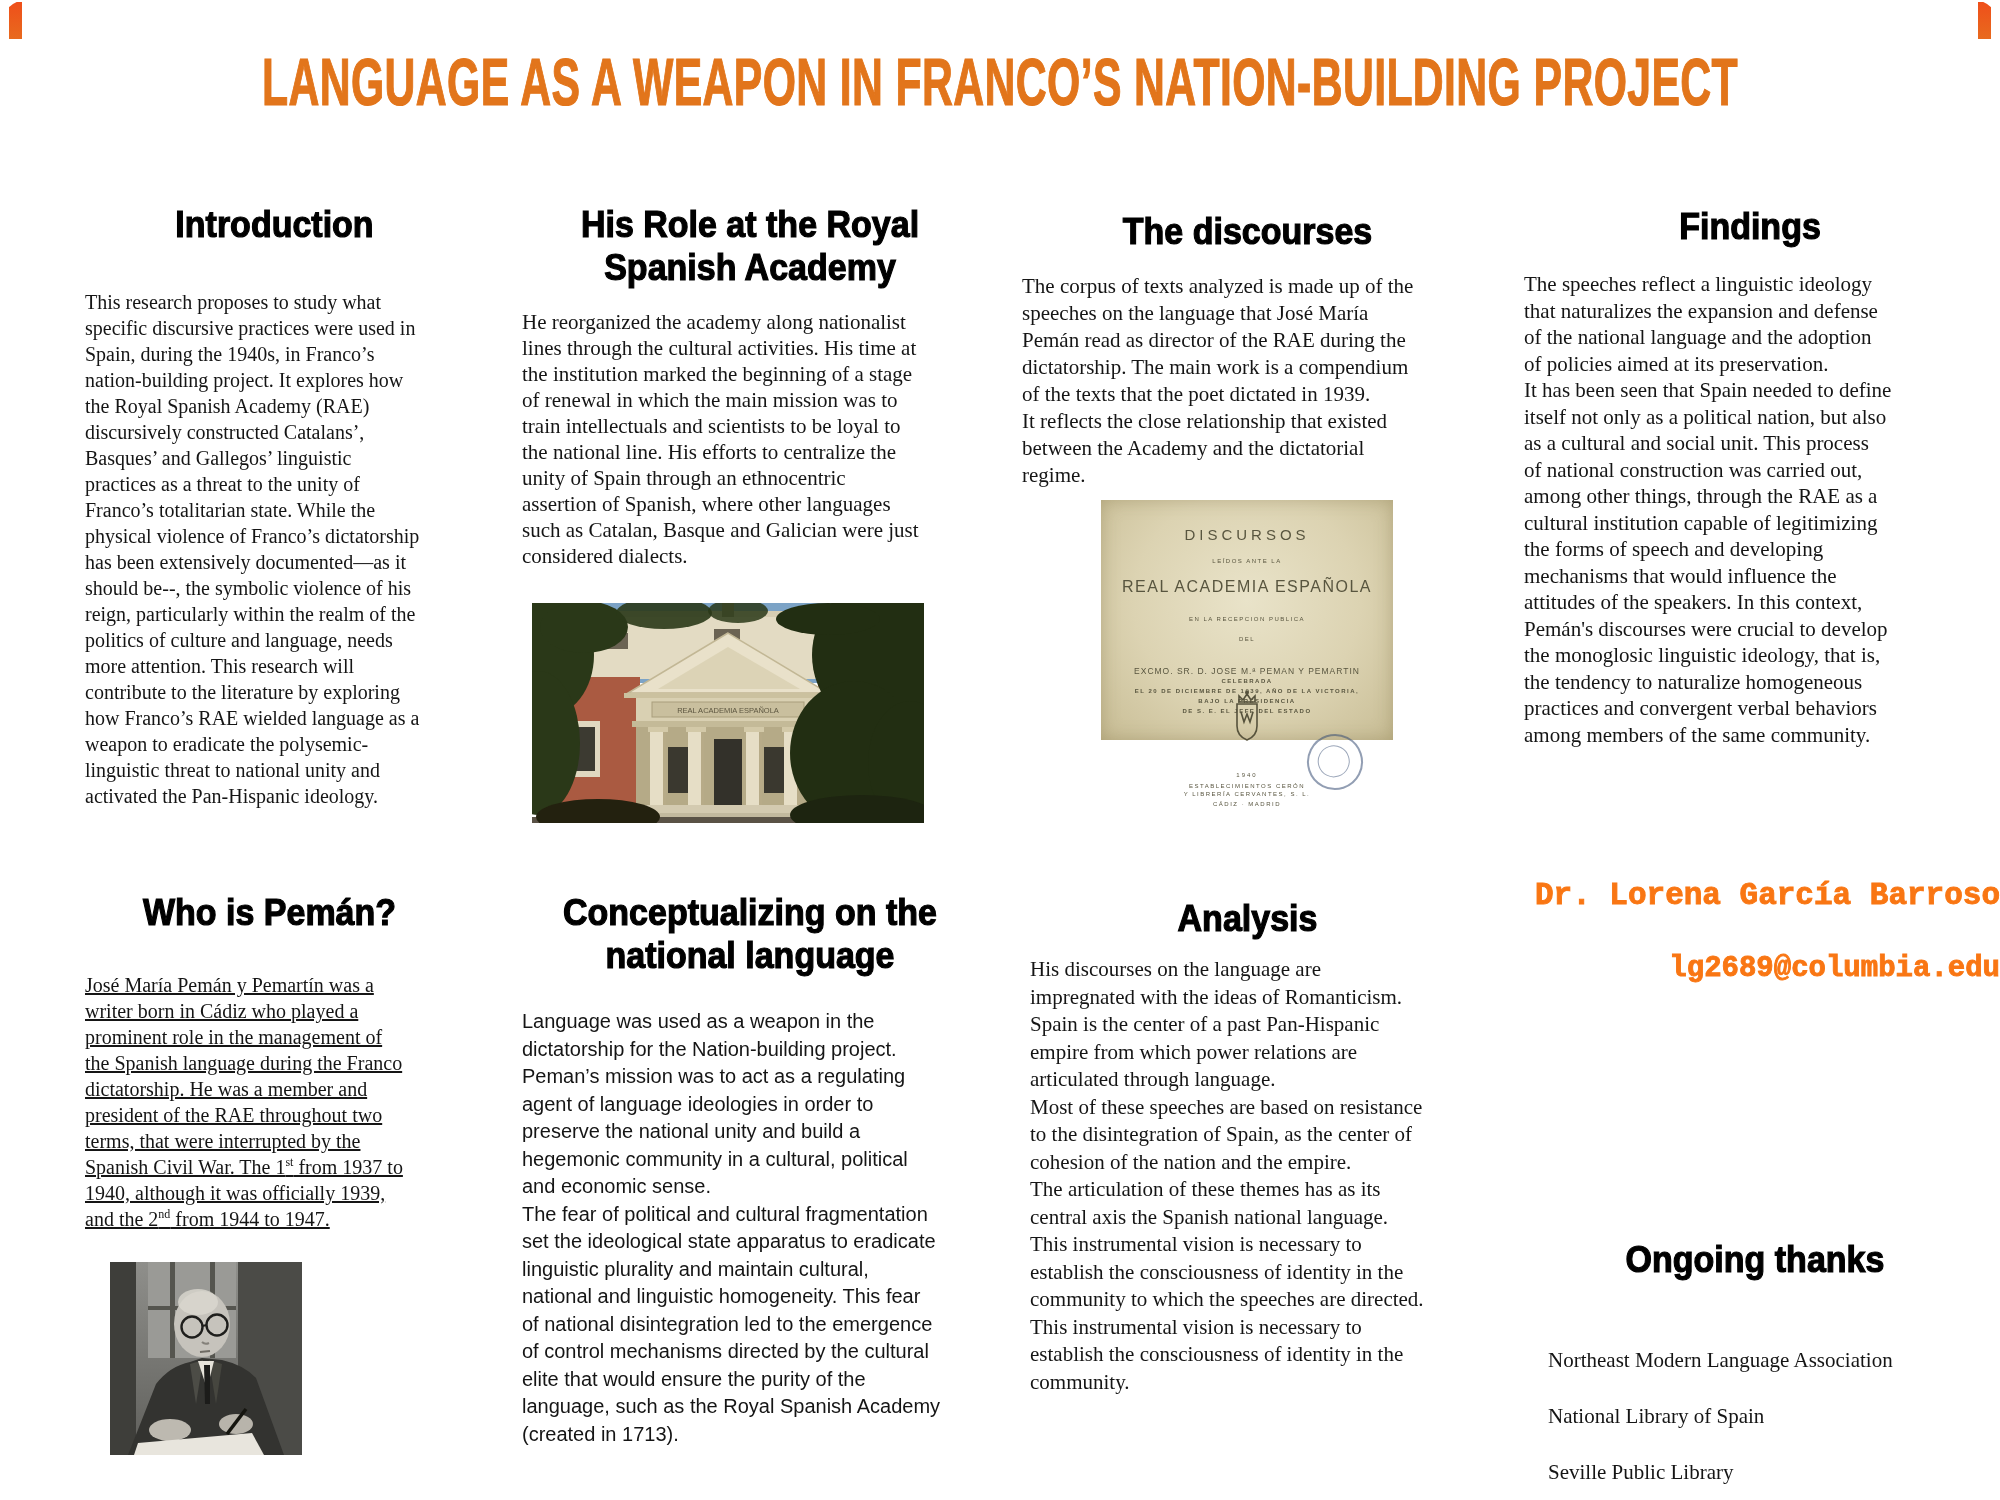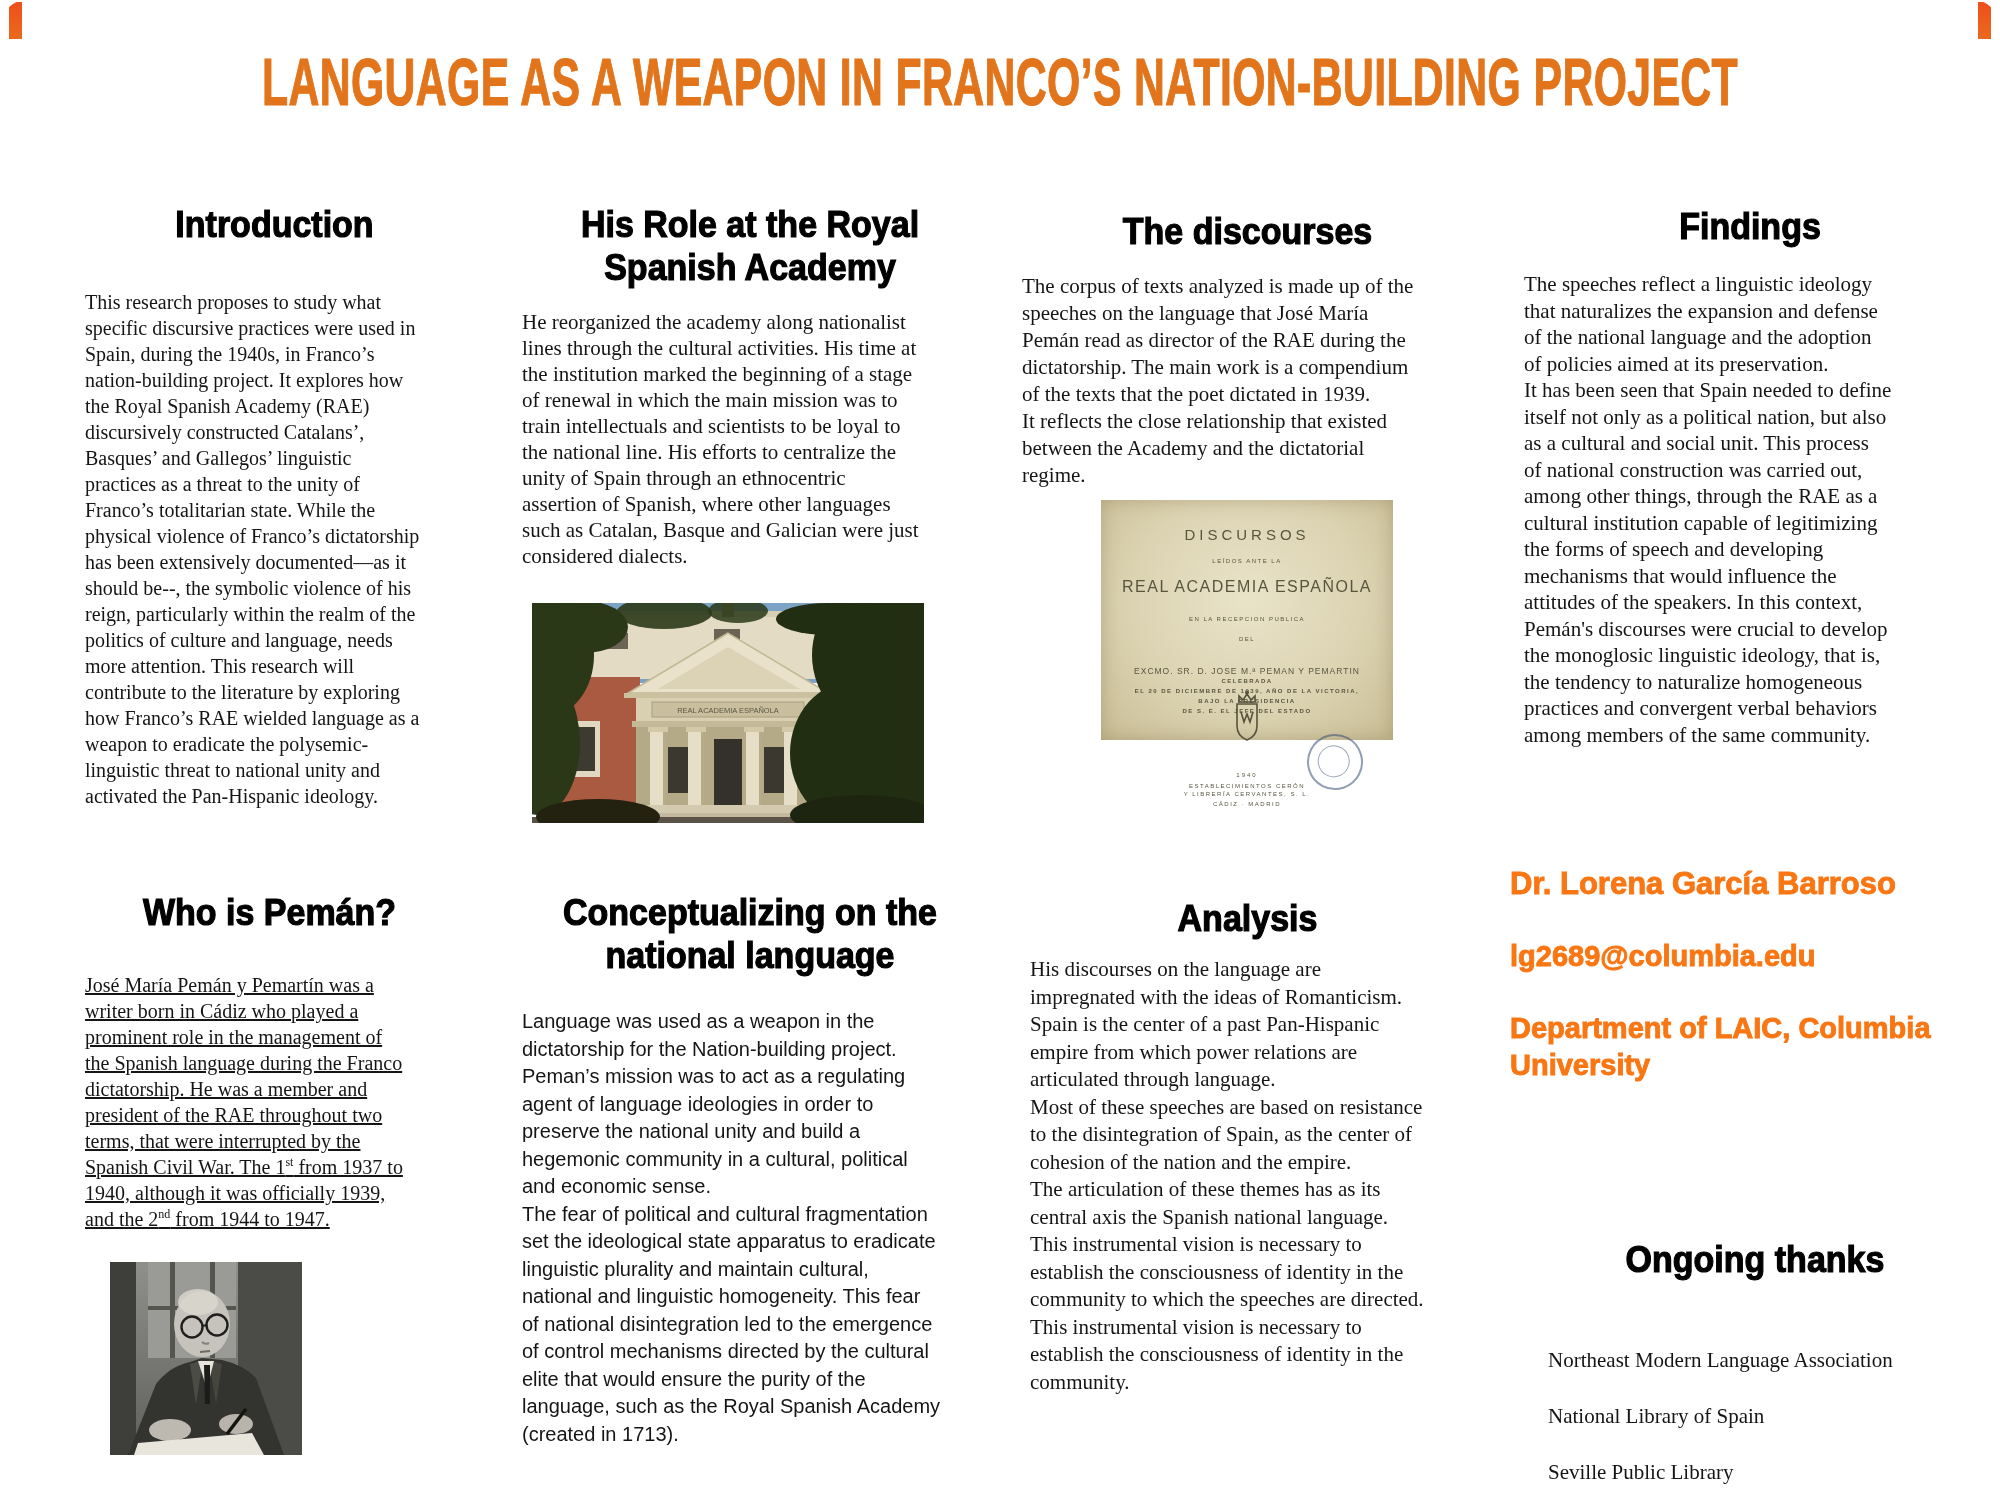--- a/index.html
+++ b/index.html
@@ -11,23 +11,23 @@
   .title{position:absolute;left:0;right:0;top:42px;text-align:center;white-space:nowrap;
          font-family:"Liberation Sans",sans-serif;font-weight:bold;font-size:57px;
          color:var(--accent,#e2751b);-webkit-text-stroke:1px var(--accent,#e2751b);
          letter-spacing:0.5px;transform:scale(0.75,1.18);transform-origin:center top;}
   .h{position:absolute;font-family:"Liberation Sans",sans-serif;font-weight:bold;color:#000;
      text-align:center;font-size:34px;line-height:41px;-webkit-text-stroke:1.1px #000;
      white-space:pre-line;transform:scaleY(1.06);transform-origin:top center;}
   .b{position:absolute;color:#151515;white-space:pre-line;text-align:left;}
   .sans{font-family:"Liberation Sans",sans-serif;}
   sup{font-size:0.6em;vertical-align:super;line-height:0;}
-  .orange{position:absolute;font-family:Liberation Sans, sans-serif;font-weight:bold;
+  .orange{position:absolute;font-family:Liberation Mono, monospace;font-weight:bold;
           color:var(--contact,#f97613);-webkit-text-stroke:0.9px var(--contact,#f97613);
-          text-align:left;white-space:pre-line;}
+          text-align:right;white-space:pre-line;margin-top:12px;}
   
   #intro-h{left:77px;top:203px;width:395px;}
   #intro-b{left:85px;top:289px;width:392px;font-size:20px;line-height:26px;}
   #who-h{left:77px;top:891px;width:385px;}
   #who-b{left:85px;top:972px;width:382px;font-size:20px;line-height:26px;text-decoration:underline;}
   #portrait{position:absolute;left:110px;top:1262px;width:192px;height:193px;}
   #role-h{left:515px;top:203px;width:470px;}
   #role-b{left:522px;top:309px;width:470px;font-size:21px;line-height:26px;}
   #building{position:absolute;left:532px;top:603px;width:392px;height:220px;}
   #concept-h{left:515px;top:891px;width:470px;}
@@ -300,22 +300,20 @@
 mechanisms that would influence the
 attitudes of the speakers. In this context,
 Pemán's discourses were crucial to develop
 the monoglosic linguistic ideology, that is,
 the tendency to naturalize homogeneous
 practices and convergent verbal behaviors
 among members of the same community.</div>
 
   <div class="orange" id="contact-name">Dr. Lorena García Barroso</div>
   <div class="orange" id="contact-email">lg2689@columbia.edu</div>
-  <div class="orange" id="contact-dept">Department of LAIC, Columbia
-University</div>
 
   <div class="h" id="thanks-h">Ongoing thanks</div>
   <div class="b" id="thanks-b">
     <div>Northeast Modern Language Association</div>
     <div>National Library of Spain</div>
     <div>Seville Public Library</div>
   </div>
 
 </div>
 

